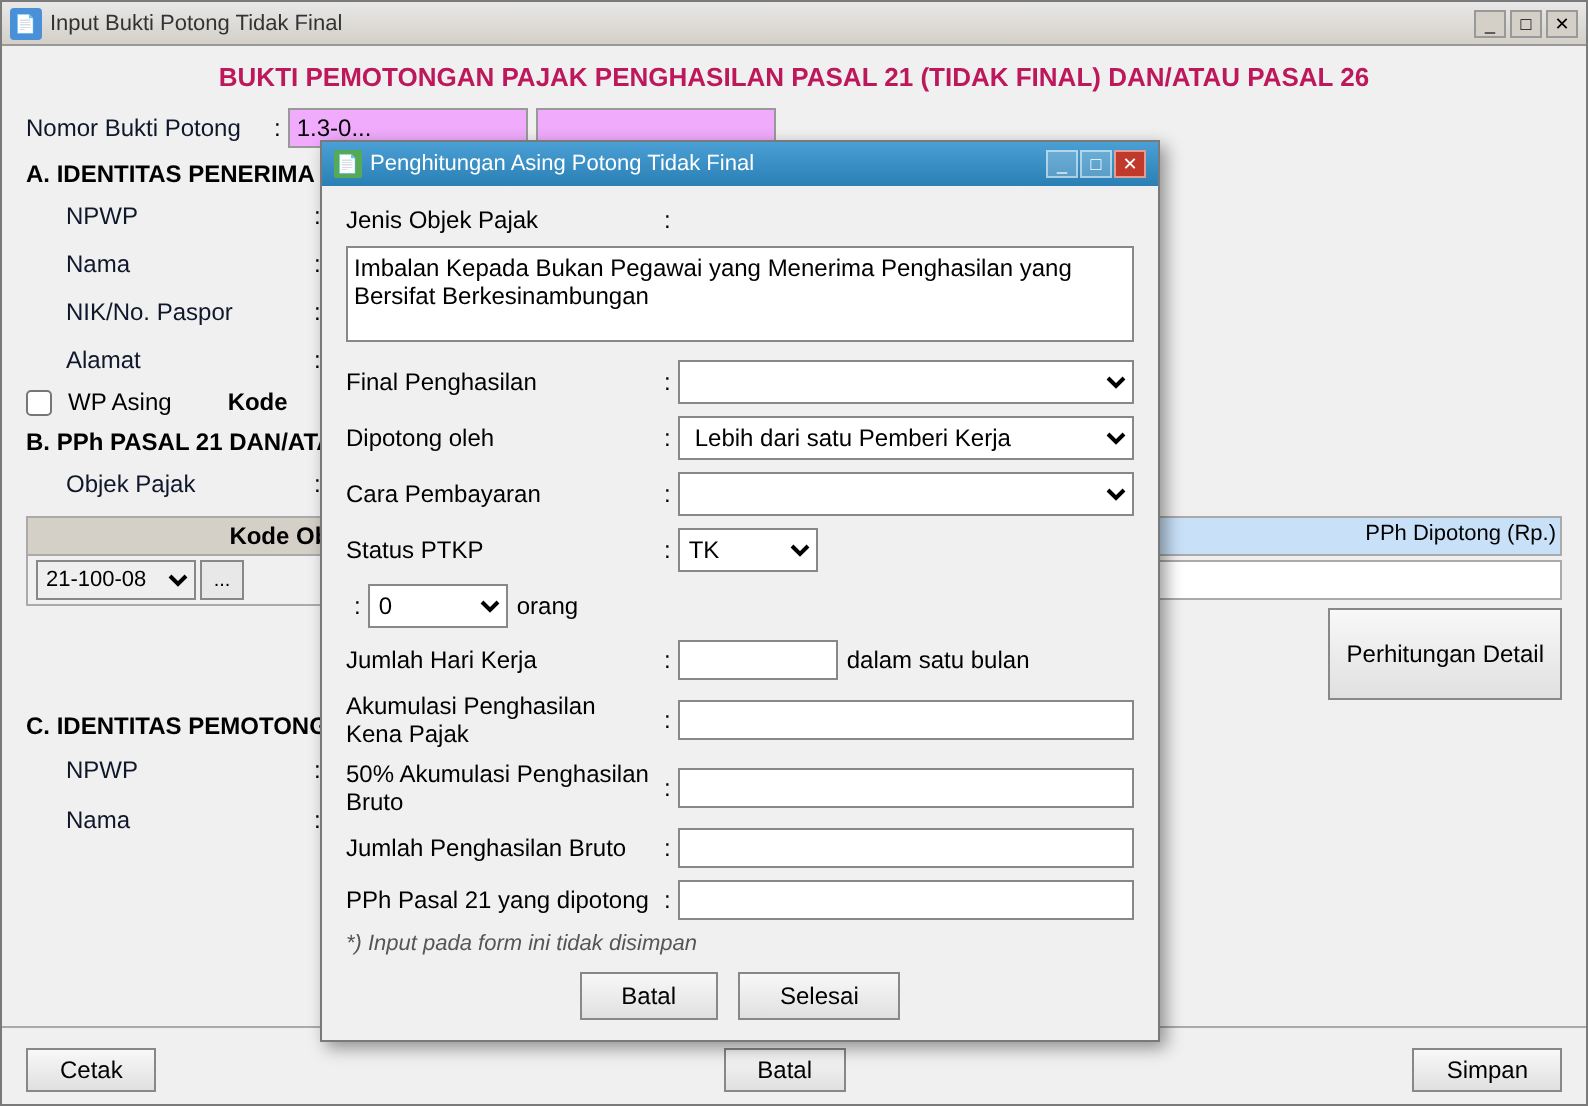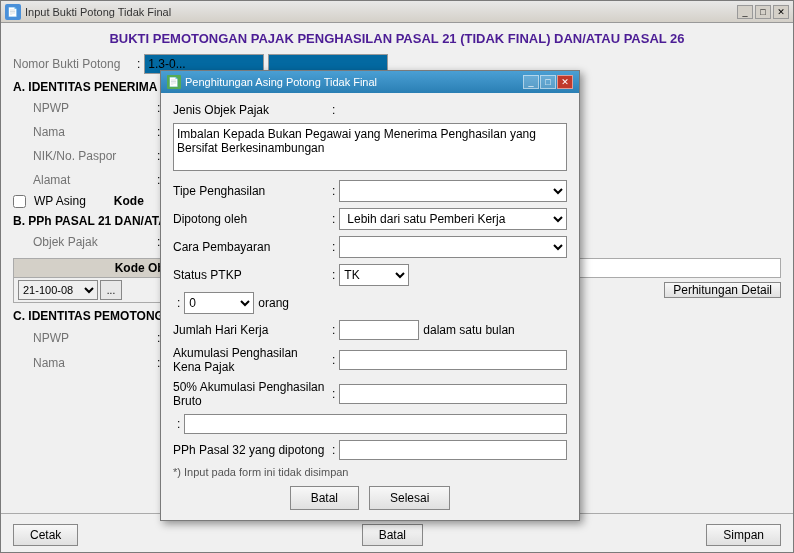--- a/index.html
+++ b/index.html
@@ -55,36 +55,36 @@
       padding: 8px 12px;
       overflow: hidden;
       position: relative;
     }
     
     .main-title {
       text-align: center;
       font-weight: bold;
       font-size: 13px;
       margin-bottom: 8px;
-      color: #4c1d95;
+      color: #be185d;
     }
 
     .form-row {
       display: flex;
       align-items: center;
       margin-bottom: 4px;
     }
     .form-label {
       min-width: 120px;
-      color: #737373;
+      color: #0f172a;
     }
     .form-colon { margin: 0 4px; }
     .form-input {
       border: 1px solid #999;
-      background: #0369a1;
+      background: #f0abfc;
       height: 20px;
       padding: 1px 3px;
       font-size: 12px;
     }
     .form-input.medium { width: 120px; }
     .form-input.large { width: 200px; }
 
     .section-header {
       font-weight: bold;
       margin: 6px 0 4px 0;
@@ -222,20 +222,21 @@
       height: 22px;
       border: 1px solid #888;
       background: white;
       font-size: 12px;
     }
 
     .note-text {
       color: #555;
       font-size: 11px;
       margin-bottom: 6px;
+      font-style: italic;
     }
 
     .dialog-buttons {
       display: flex;
       justify-content: center;
       gap: 10px;
       margin-top: 8px;
     }
     .d-btn {
       padding: 3px 20px;
@@ -252,21 +253,21 @@
     }
     .grid-table th, .grid-table td {
       border: 1px solid #aaa;
       padding: 2px 4px;
     }
     .grid-table th { background: #d4d0c8; text-align: center; }
 
     .perhitungan-btn {
       background: linear-gradient(to bottom, #f8f8f8, #e0e0e0);
       border: 1px solid #888;
-      padding: 0 8px;
+      padding: 15px 8px;
       cursor: pointer;
       font-size: 12px;
     }
   </style>
 </head>
 <body>
 
 <div class="main-window">
 
   <div class="title-bar">
@@ -344,20 +345,23 @@
               </div>
             </td>
             <td>
               <input style="width: 80px; height: 18px; border: 1px solid rgb(136, 136, 136);">
             </td>
           </tr>
         </tbody>
           </table>
       </div>
       <div style="width: 220px; text-align: right;">
+        <div style="background:#c8e0f8; border:1px solid #aaa; height:20px; margin-bottom:2px;">
+          <span style="font-size:11px; padding:2px;">PPh Dipotong (Rp.)</span>
+        </div>
         <div style="background:white; border:1px solid #aaa; height:20px; margin-bottom:4px;"></div>
         <button class="perhitungan-btn">Perhitungan Detail</button>
       </div>
     </div>
 
     <div class="section-header c-section">C. IDENTITAS PEMOTONG</div>
     <div class="form-row indented">
       <span class="form-label">NPWP</span>
       <span class="form-colon">:</span>
       <input class="form-input" value="46.414.810.5-619.000" style="width: 160px;">
@@ -400,21 +404,21 @@
       
       
       <div class="d-row">
         <span class="d-label">Jenis Objek Pajak</span>
         <span class="d-colon">:</span>
       </div>
       <textarea class="d-textarea" style="">Imbalan Kepada Bukan Pegawai yang Menerima Penghasilan yang Bersifat Berkesinambungan</textarea>
 
       
       <div class="d-row">
-        <span class="d-label">Tipe Penghasilan</span>
+        <span class="d-label">Final Penghasilan</span>
         <span class="d-colon">:</span>
         <select class="d-select">
           <option></option>
         </select>
       </div>
 
       
       <div class="d-row">
         <span class="d-label">Dipotong oleh</span>
         <span class="d-colon">:</span>
@@ -467,27 +471,28 @@
 
       
       <div class="d-row">
         <span class="d-label">50% Akumulasi Penghasilan Bruto</span>
         <span class="d-colon">:</span>
         <input class="d-input" style="">
       </div>
 
       
       <div class="d-row">
+        <span class="d-label">Jumlah Penghasilan Bruto</span>
         <span class="d-colon">:</span>
         <input class="d-input" style="">
       </div>
 
       
       <div class="d-row">
-        <span class="d-label">PPh Pasal 32 yang dipotong</span>
+        <span class="d-label">PPh Pasal 21 yang dipotong</span>
         <span class="d-colon">:</span>
         <input class="d-input" style="">
       </div>
 
       
       <div class="note-text">*) Input pada form ini tidak disimpan</div>
 
       
       <div class="dialog-buttons">
         <button class="d-btn">Batal</button>

